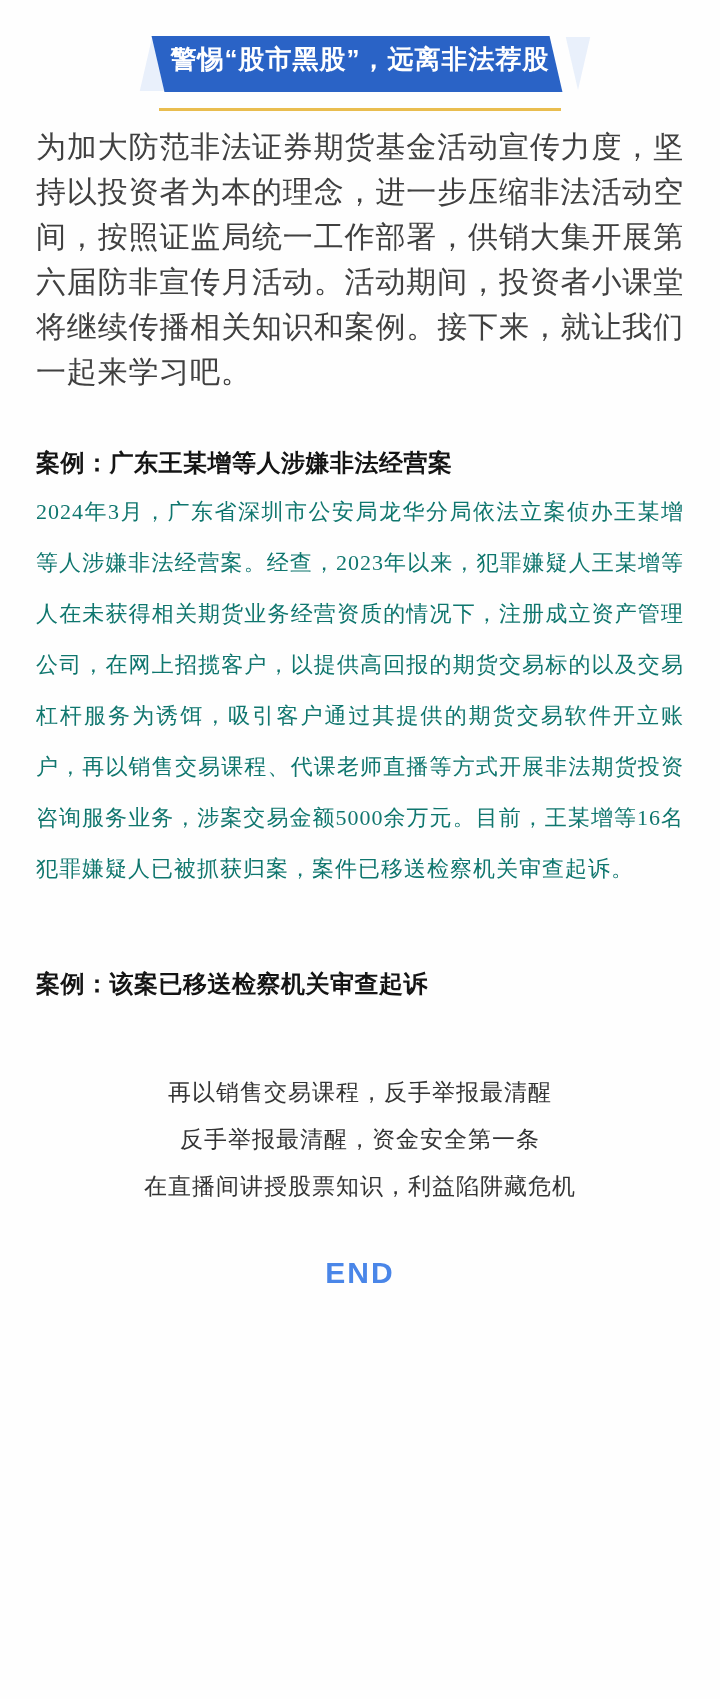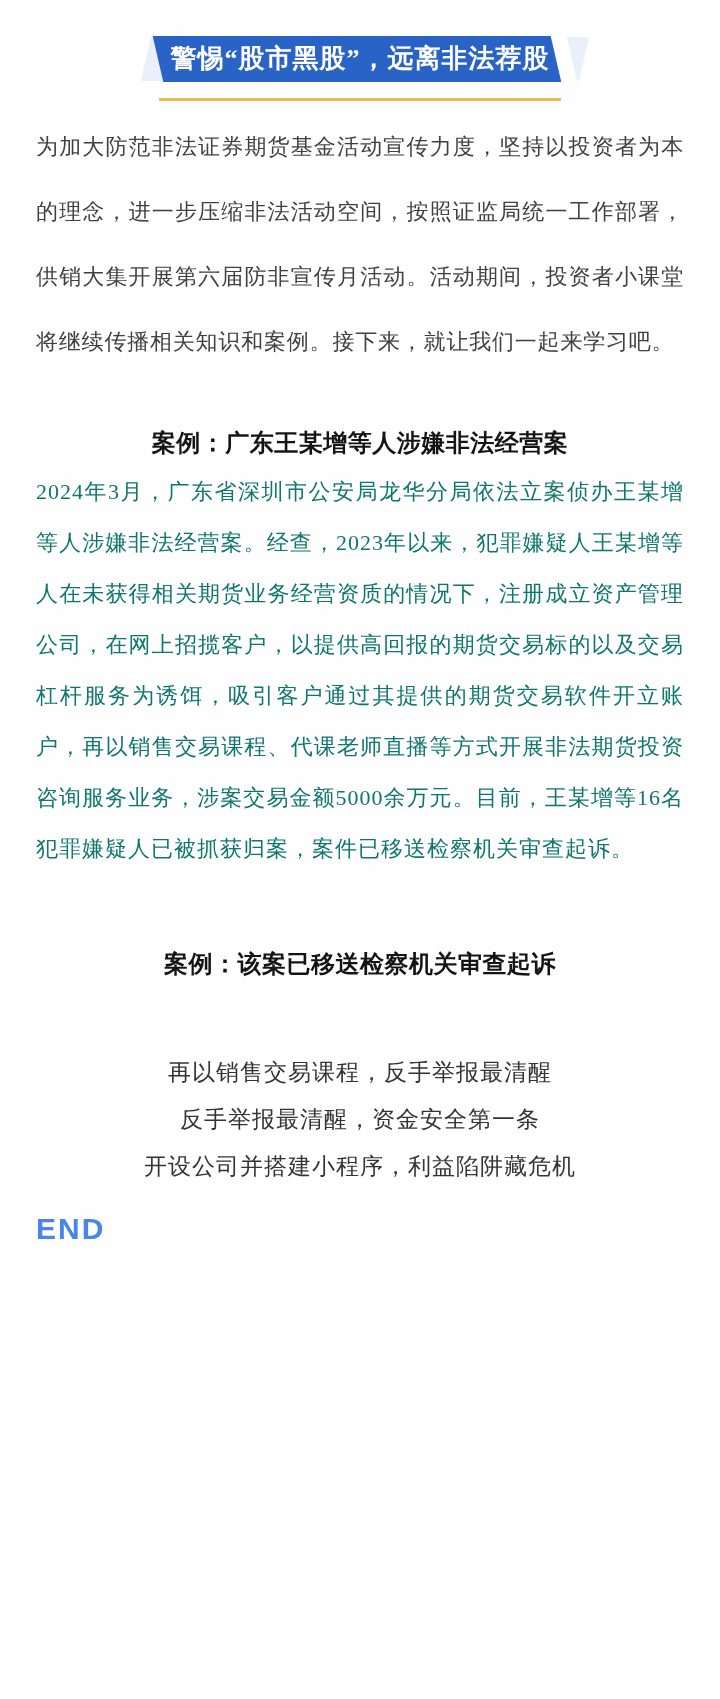--- a/index.html
+++ b/index.html
@@ -9,23 +9,22 @@
     height: 1699px;
     overflow: hidden;
     background: #fefefe;
     font-family: "Liberation Sans", "DejaVu Sans", sans-serif;
   }
 
   
   .banner-wrap {
     position: relative;
     width: 404px;
-    height: 46px;
+    height: 56px;
     margin: 36px auto 16px auto;
-    font-family: Liberation Serif, serif;
   }
   .banner-shadow {
     position: absolute;
     top: 1px; bottom: 1px;
     left: -12px; right: -22px;
     background: #e9f0fb;
     transform: skewX(-13deg);
     z-index: 1;
   }
   .banner-white-notch {
@@ -62,37 +61,36 @@
     margin: 5px auto 0 auto;
     background: #e9bd4f;
   }
 
   
   .content {
     padding: 0 36px;
   }
   .intro-para {
     margin-top: 13px;
-    font-size: 22px;
-    line-height: 65px;
+    font-size: 30px;
+    line-height: 45px;
     letter-spacing: 0.8px;
     color: #404040;
     text-align: justify;
     text-align-last: left;
     font-family: "Liberation Sans", "DejaVu Sans", sans-serif;
   }
   .case-heading {
     margin-top: 52px;
     font-size: 24px;
     line-height: 34px;
     font-weight: bold;
     color: #141414;
     letter-spacing: 0.5px;
     font-family: "Liberation Sans", "DejaVu Sans", sans-serif;
-    text-align: center;
   }
   .case-heading.second { margin-top: 73px; }
   .case-para {
     margin-top: 6px;
     font-size: 22px;
     line-height: 51px;
     letter-spacing: 1px;
     color: #0f766e;
     text-align: justify;
     text-align-last: left;
@@ -105,21 +103,22 @@
     text-align: center;
     font-size: 23px;
     line-height: 47px;
     letter-spacing: 1px;
     color: #333333;
     font-family: "Liberation Serif", "DejaVu Serif", serif;
   }
 
   
   .end-mark {
-    margin-top: 22px;
+    margin-top: 46px;
+    text-align: center;
     font-size: 30px;
     line-height: 34px;
     font-weight: bold;
     letter-spacing: 2px;
     color: #4a86e8;
     font-family: "Liberation Sans", "DejaVu Sans", sans-serif;
   }
 </style>
 </head>
 <body>
@@ -137,18 +136,18 @@
   <p class="intro-para">为加大防范非法证券期货基金活动宣传力度，坚持以投资者为本的理念，进一步压缩非法活动空间，按照证监局统一工作部署，供销大集开展第六届防非宣传月活动。活动期间，投资者小课堂将继续传播相关知识和案例。接下来，就让我们一起来学习吧。</p>
 
   <h2 class="case-heading">案例：广东王某增等人涉嫌非法经营案</h2>
   <p class="case-para">2024年3月，广东省深圳市公安局龙华分局依法立案侦办王某增等人涉嫌非法经营案。经查，2023年以来，犯罪嫌疑人王某增等人在未获得相关期货业务经营资质的情况下，注册成立资产管理公司，在网上招揽客户，以提供高回报的期货交易标的以及交易杠杆服务为诱饵，吸引客户通过其提供的期货交易软件开立账户，再以销售交易课程、代课老师直播等方式开展非法期货投资咨询服务业务，涉案交易金额5000余万元。目前，王某增等16名犯罪嫌疑人已被抓获归案，案件已移送检察机关审查起诉。</p>
 
   <h2 class="case-heading second">案例：该案已移送检察机关审查起诉</h2>
 
   <div class="slogan">
     <div>再以销售交易课程，反手举报最清醒</div>
     <div>反手举报最清醒，资金安全第一条</div>
-    <div>开设公司并搭建小程序，利益陷阱藏危机</div>
+    <div>在直播间讲授股票知识，利益陷阱藏危机</div>
   </div>
 
   <div class="end-mark">END</div>
 
 </div>
 
 </body></html>

